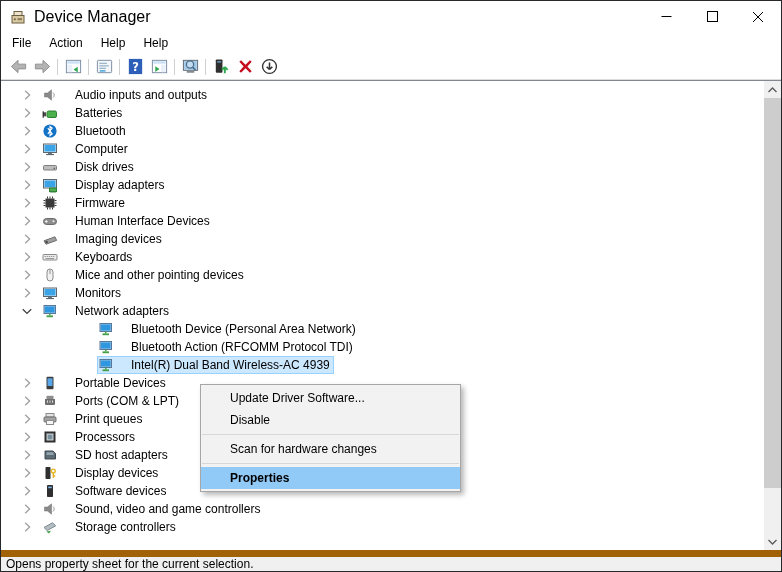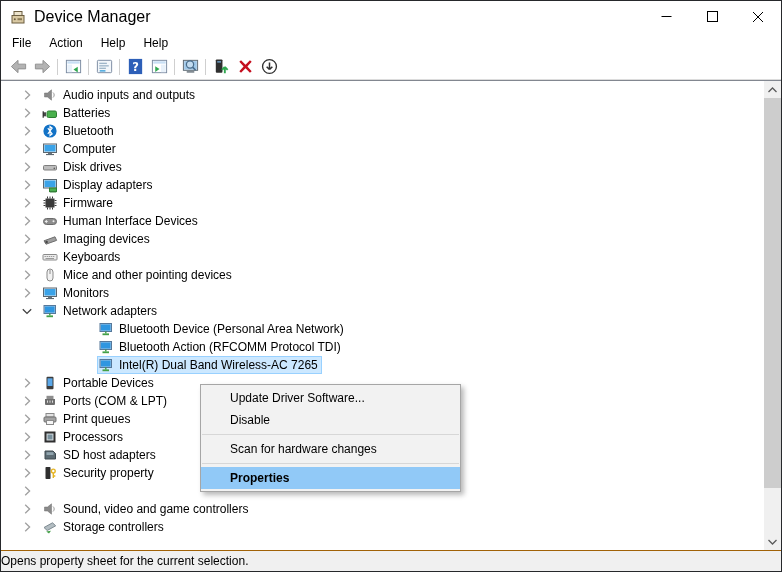--- a/index.html
+++ b/index.html
@@ -26,29 +26,29 @@
   
   .tree-panel{position:absolute;top:79px;left:0;right:0;bottom:21px;background:#fff;border-top:1px solid #828790;overflow:hidden;}
   .tree{position:absolute;top:0;left:0;right:17px;bottom:0;overflow:hidden;padding-top:5px;}
   .tree-row{height:18px;display:flex;align-items:center;white-space:nowrap;}
   .tree-row .chev{width:16px;height:16px;margin-left:18px;display:flex;align-items:center;justify-content:center;flex:0 0 auto;}
   .tree-row.child{padding-left:96px;}
   .tree-row .node-icon{width:16px;height:16px;margin-left:6px;flex:0 0 auto;display:flex;}
   .tree-row.child .node-icon{margin-left:0;}
   .tree-row .node-icon svg{width:16px;height:16px;}
   .row-content{display:flex;align-items:center;height:18px;padding:0 3px 0 0;border:1px solid transparent;}
-  .tree-row .label{margin-left:5px;}
+  .tree-row .label{margin-left:17px;}
   .tree-row.selected .row-content{background:var(--sel-bg,#cce8ff);border-color:var(--sel-border,#99d1ff);}
   
   .scrollbar{position:absolute;top:0;right:0;bottom:0;width:17px;background:#f0f0f0;}
   .sb-btn{position:absolute;left:0;width:17px;height:17px;display:flex;align-items:center;justify-content:center;}
   .sb-btn.up{top:0;} .sb-btn.down{bottom:0;}
   .sb-thumb{position:absolute;left:0;top:17px;width:17px;height:390px;background:#cdcdcd;}
   
-  .statusbar{position:absolute;left:0;right:0;bottom:0;height:21px;background:#f0f0f0;border-top:1px solid #a16207;display:flex;align-items:center;}
+  .statusbar{position:absolute;left:0;right:0;bottom:0;height:21px;background:#f0f0f0;border-top:7px solid #a16207;display:flex;align-items:center;padding-left:5px;}
   
   .context-menu{position:absolute;left:199px;top:383px;width:261px;background:#f2f2f2;border:1px solid #a6a6a6;box-shadow:3px 3px 5px rgba(0,0,0,0.28);padding:2px 0;z-index:20;}
   .menu-row{height:22px;display:flex;align-items:center;padding-left:29px;}
   .menu-row.highlighted{background:var(--menu-hl,#91c9f7);font-weight:bold;}
   .menu-sep{height:1px;background:#d7d7d7;margin:3px 1px;}
 </style>
 </head>
 <body>
 
 <div class="window">
@@ -421,21 +421,21 @@
         <div class="tree-row child selected">
           <span class="row-content">
             <span class="node-icon">
               <svg viewBox="0 0 16 16">
                 <rect x="2" y="2.5" width="11.5" height="8" fill="#9fc7e8" stroke="#56789a"></rect>
                 <rect x="3" y="3.5" width="9.5" height="6" fill="#2f96e0"></rect>
                 <path d="M7.8 10.5v2" stroke="#3aa13f" stroke-width="1.4"></path>
                 <rect x="4.5" y="12.4" width="6.5" height="1.8" fill="#43a047"></rect>
               </svg>
             </span>
-            <span class="label">Intel(R) Dual Band Wireless-AC 7265</span>
+            <span class="label">Intel(R) Dual Band Wireless-AC 4939</span>
           </span>
         </div>
         <div class="tree-row">
           <span class="chev">
             <svg width="7" height="10" viewBox="0 0 7 10">
               <path d="M1.2 0.8l4.4 4.2-4.4 4.2" fill="none" stroke="#a0a0a0" stroke-width="1.3"></path>
             </svg>
           </span>
           <span class="row-content">
             <span class="node-icon">
@@ -525,28 +525,37 @@
             </svg>
           </span>
           <span class="row-content">
             <span class="node-icon">
               <svg viewBox="0 0 16 16">
                 <rect x="3.5" y="2" width="5" height="12" rx="0.8" fill="#2f2f2f"></rect>
                 <circle cx="11.3" cy="6" r="1.9" fill="none" stroke="#e6b422" stroke-width="1.4"></circle>
                 <path d="M11.3 7.9v5M11.3 11h2" stroke="#e6b422" stroke-width="1.4"></path>
               </svg>
             </span>
-            <span class="label">Security property</span>
-          </span>
-        </div>
-        <div class="tree-row">
-          <span class="chev">
-            <svg width="7" height="10" viewBox="0 0 7 10">
-              <path d="M1.2 0.8l4.4 4.2-4.4 4.2" fill="none" stroke="#a0a0a0" stroke-width="1.3"></path>
-            </svg>
+            <span class="label">Display devices</span>
+          </span>
+        </div>
+        <div class="tree-row">
+          <span class="chev">
+            <svg width="7" height="10" viewBox="0 0 7 10">
+              <path d="M1.2 0.8l4.4 4.2-4.4 4.2" fill="none" stroke="#a0a0a0" stroke-width="1.3"></path>
+            </svg>
+          </span>
+          <span class="row-content">
+            <span class="node-icon">
+              <svg viewBox="0 0 16 16">
+                <rect x="5" y="2" width="6" height="12" rx="0.8" fill="#2f2f2f"></rect>
+                <rect x="6.2" y="3.6" width="3.6" height="1.6" fill="#7bb4e3"></rect>
+              </svg>
+            </span>
+            <span class="label">Software devices</span>
           </span>
         </div>
         <div class="tree-row">
           <span class="chev">
             <svg width="7" height="10" viewBox="0 0 7 10">
               <path d="M1.2 0.8l4.4 4.2-4.4 4.2" fill="none" stroke="#a0a0a0" stroke-width="1.3"></path>
             </svg>
           </span>
           <span class="row-content">
             <span class="node-icon">

